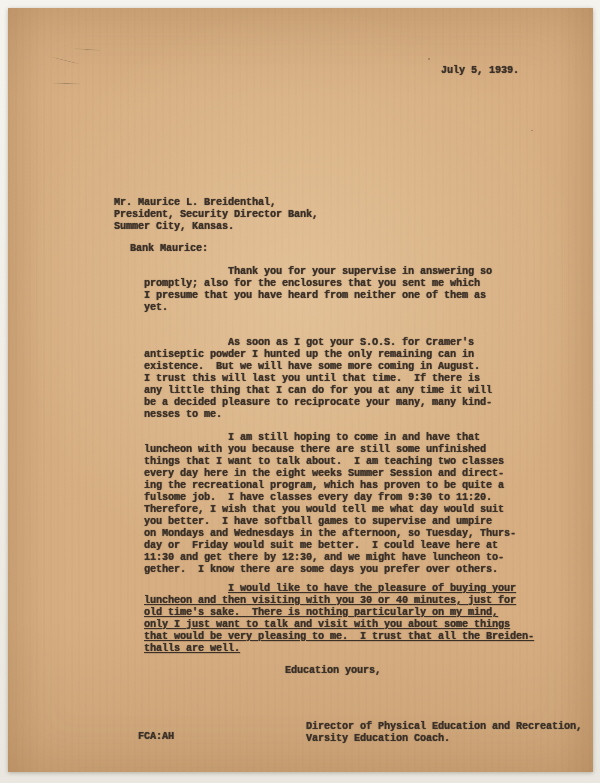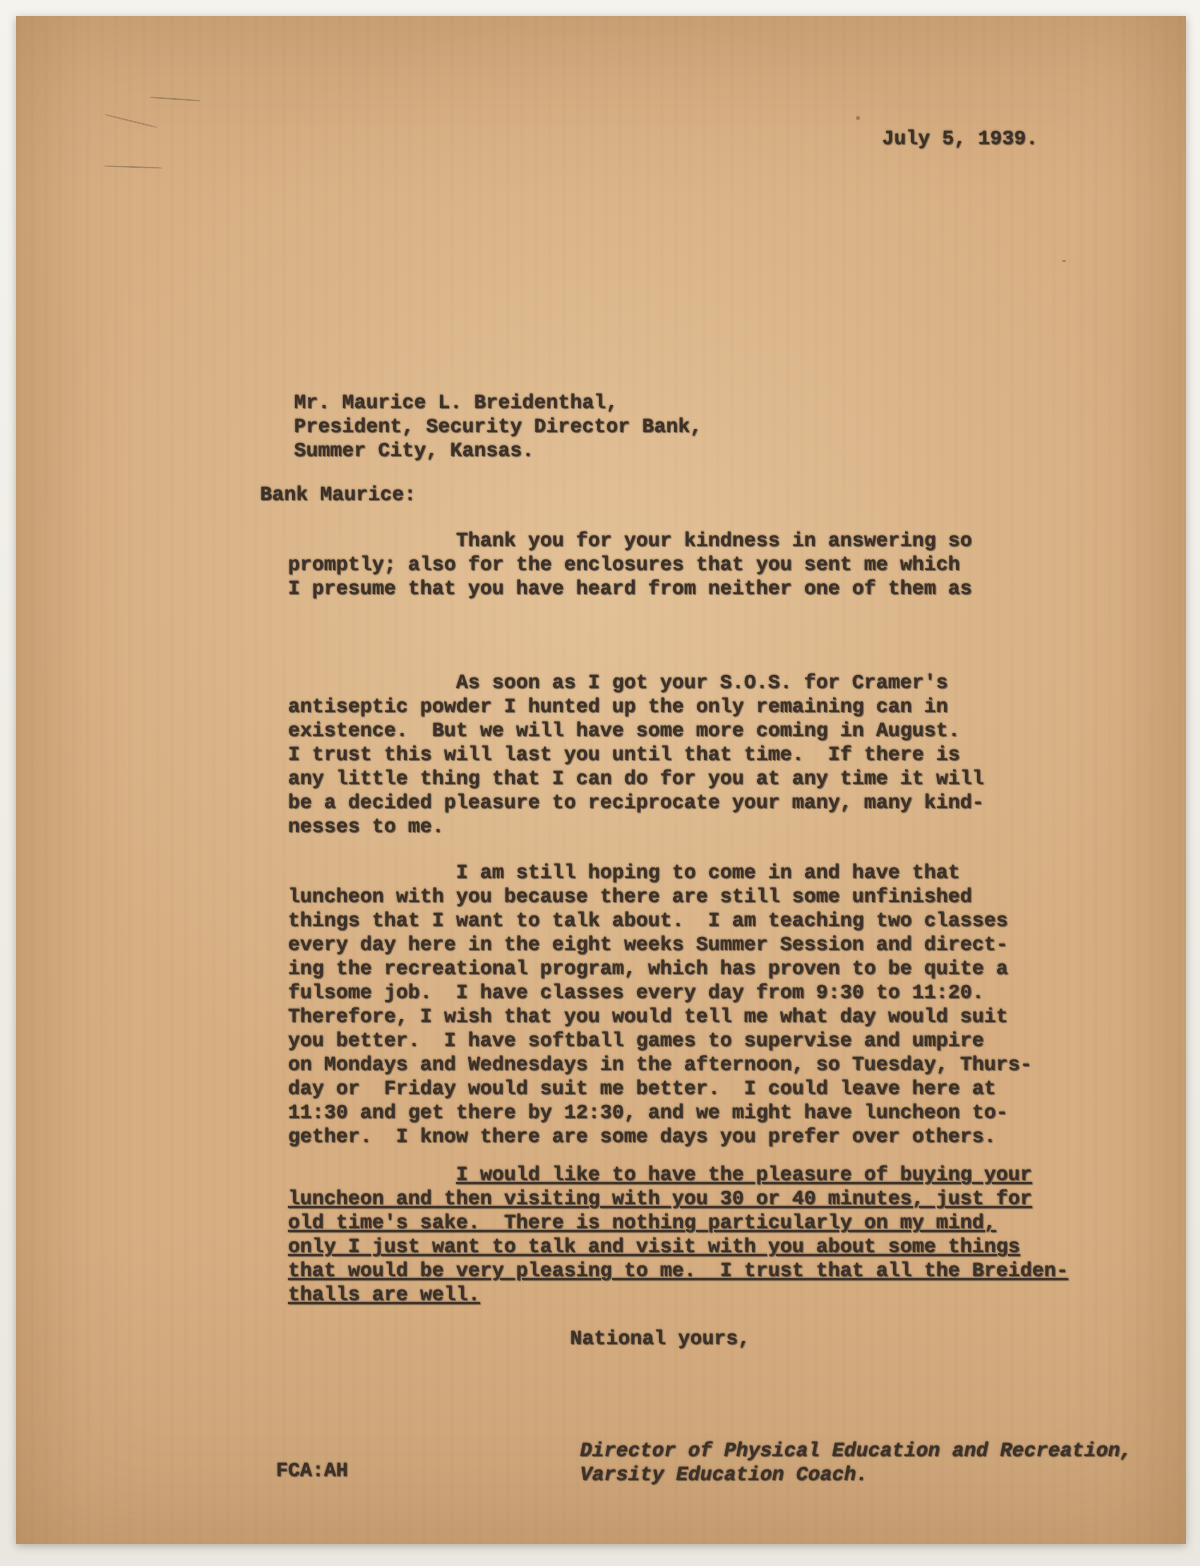--- a/index.html
+++ b/index.html
@@ -30,30 +30,30 @@
   .typed{
     position:absolute;
     font-family:"Liberation Mono","DejaVu Sans Mono",monospace;
     font-size:10px;line-height:12px;font-weight:bold;
     color:var(--ink,#3b3129);
     white-space:pre;
     text-shadow:0 0 1px rgba(60,48,36,0.85), 0.4px 0.4px 0 rgba(60,48,36,0.45);
     letter-spacing:0;
   }
   .date-line{left:433px;top:57px;}
-  .address{left:139px;top:189px;}
+  .address{left:106px;top:189px;}
   .salutation{left:122px;top:235px;}
   .para{left:136px;}
   .para > div:first-child{text-indent:84px;}
   .para-1{top:258px;}
   .para-2{top:329px;}
   .para-3{top:424px;}
   .para-4{top:575px;text-decoration:underline;}
   .closing{left:277px;top:657px;}
-  .sig{left:282px;top:713px;font-style:italic;}
+  .sig{left:298px;top:713px;}
   .ref{left:130px;top:723px;}
   .mark{
     position:absolute;height:0;border-top:1px solid rgba(105,88,68,0.45);
     border-radius:40%;
   }
   .mark-1{left:67px;top:41px;width:25px;transform:rotate(4deg);}
   .mark-2{left:44px;top:52px;width:27px;transform:rotate(14deg);border-top-color:rgba(105,88,68,0.38);}
   .mark-3{left:44px;top:75px;width:29px;transform:rotate(2deg);}
   .speck{
     position:absolute;width:2px;height:2px;border-radius:50%;
@@ -73,28 +73,28 @@
     <div class="mark mark-3"></div>
     <div class="speck speck-1"></div>
     <div class="speck speck-2"></div>
 
     <div class="typed date-line">July 5, 1939.</div>
 
     <div class="typed address"><div>Mr. Maurice L. Breidenthal,</div><div>President, Security Director Bank,</div><div>Summer City, Kansas.</div></div>
 
     <div class="typed salutation">Bank Maurice:</div>
 
-    <div class="typed para para-1"><div>Thank you for your kindness in answering so</div><div>promptly; also for the enclosures that you sent me which</div><div>I presume that you have heard from neither one of them as</div></div>
+    <div class="typed para para-1"><div>Thank you for your supervise in answering so</div><div>promptly; also for the enclosures that you sent me which</div><div>I presume that you have heard from neither one of them as</div><div>yet.</div></div>
 
     <div class="typed para para-2"><div>As soon as I got your S.O.S. for Cramer's</div><div>antiseptic powder I hunted up the only remaining can in</div><div>existence.  But we will have some more coming in August.</div><div>I trust this will last you until that time.  If there is</div><div>any little thing that I can do for you at any time it will</div><div>be a decided pleasure to reciprocate your many, many kind-</div><div>nesses to me.</div></div>
 
     <div class="typed para para-3"><div>I am still hoping to come in and have that</div><div>luncheon with you because there are still some unfinished</div><div>things that I want to talk about.  I am teaching two classes</div><div>every day here in the eight weeks Summer Session and direct-</div><div>ing the recreational program, which has proven to be quite a</div><div>fulsome job.  I have classes every day from 9:30 to 11:20.</div><div>Therefore, I wish that you would tell me what day would suit</div><div>you better.  I have softball games to supervise and umpire</div><div>on Mondays and Wednesdays in the afternoon, so Tuesday, Thurs-</div><div>day or  Friday would suit me better.  I could leave here at</div><div>11:30 and get there by 12:30, and we might have luncheon to-</div><div>gether.  I know there are some days you prefer over others.</div></div>
 
     <div class="typed para para-4"><div>I would like to have the pleasure of buying your</div><div>luncheon and then visiting with you 30 or 40 minutes, just for</div><div>old time's sake.  There is nothing particularly on my mind,</div><div>only I just want to talk and visit with you about some things</div><div>that would be very pleasing to me.  I trust that all the Breiden-</div><div>thalls are well.</div></div>
 
-    <div class="typed closing">National yours,</div>
+    <div class="typed closing">Education yours,</div>
 
     <div class="typed sig"><div>Director of Physical Education and Recreation,</div><div>Varsity Education Coach.</div></div>
 
     <div class="typed ref">FCA:AH</div>
 
   </div>
 </div>
 
 </body></html>

